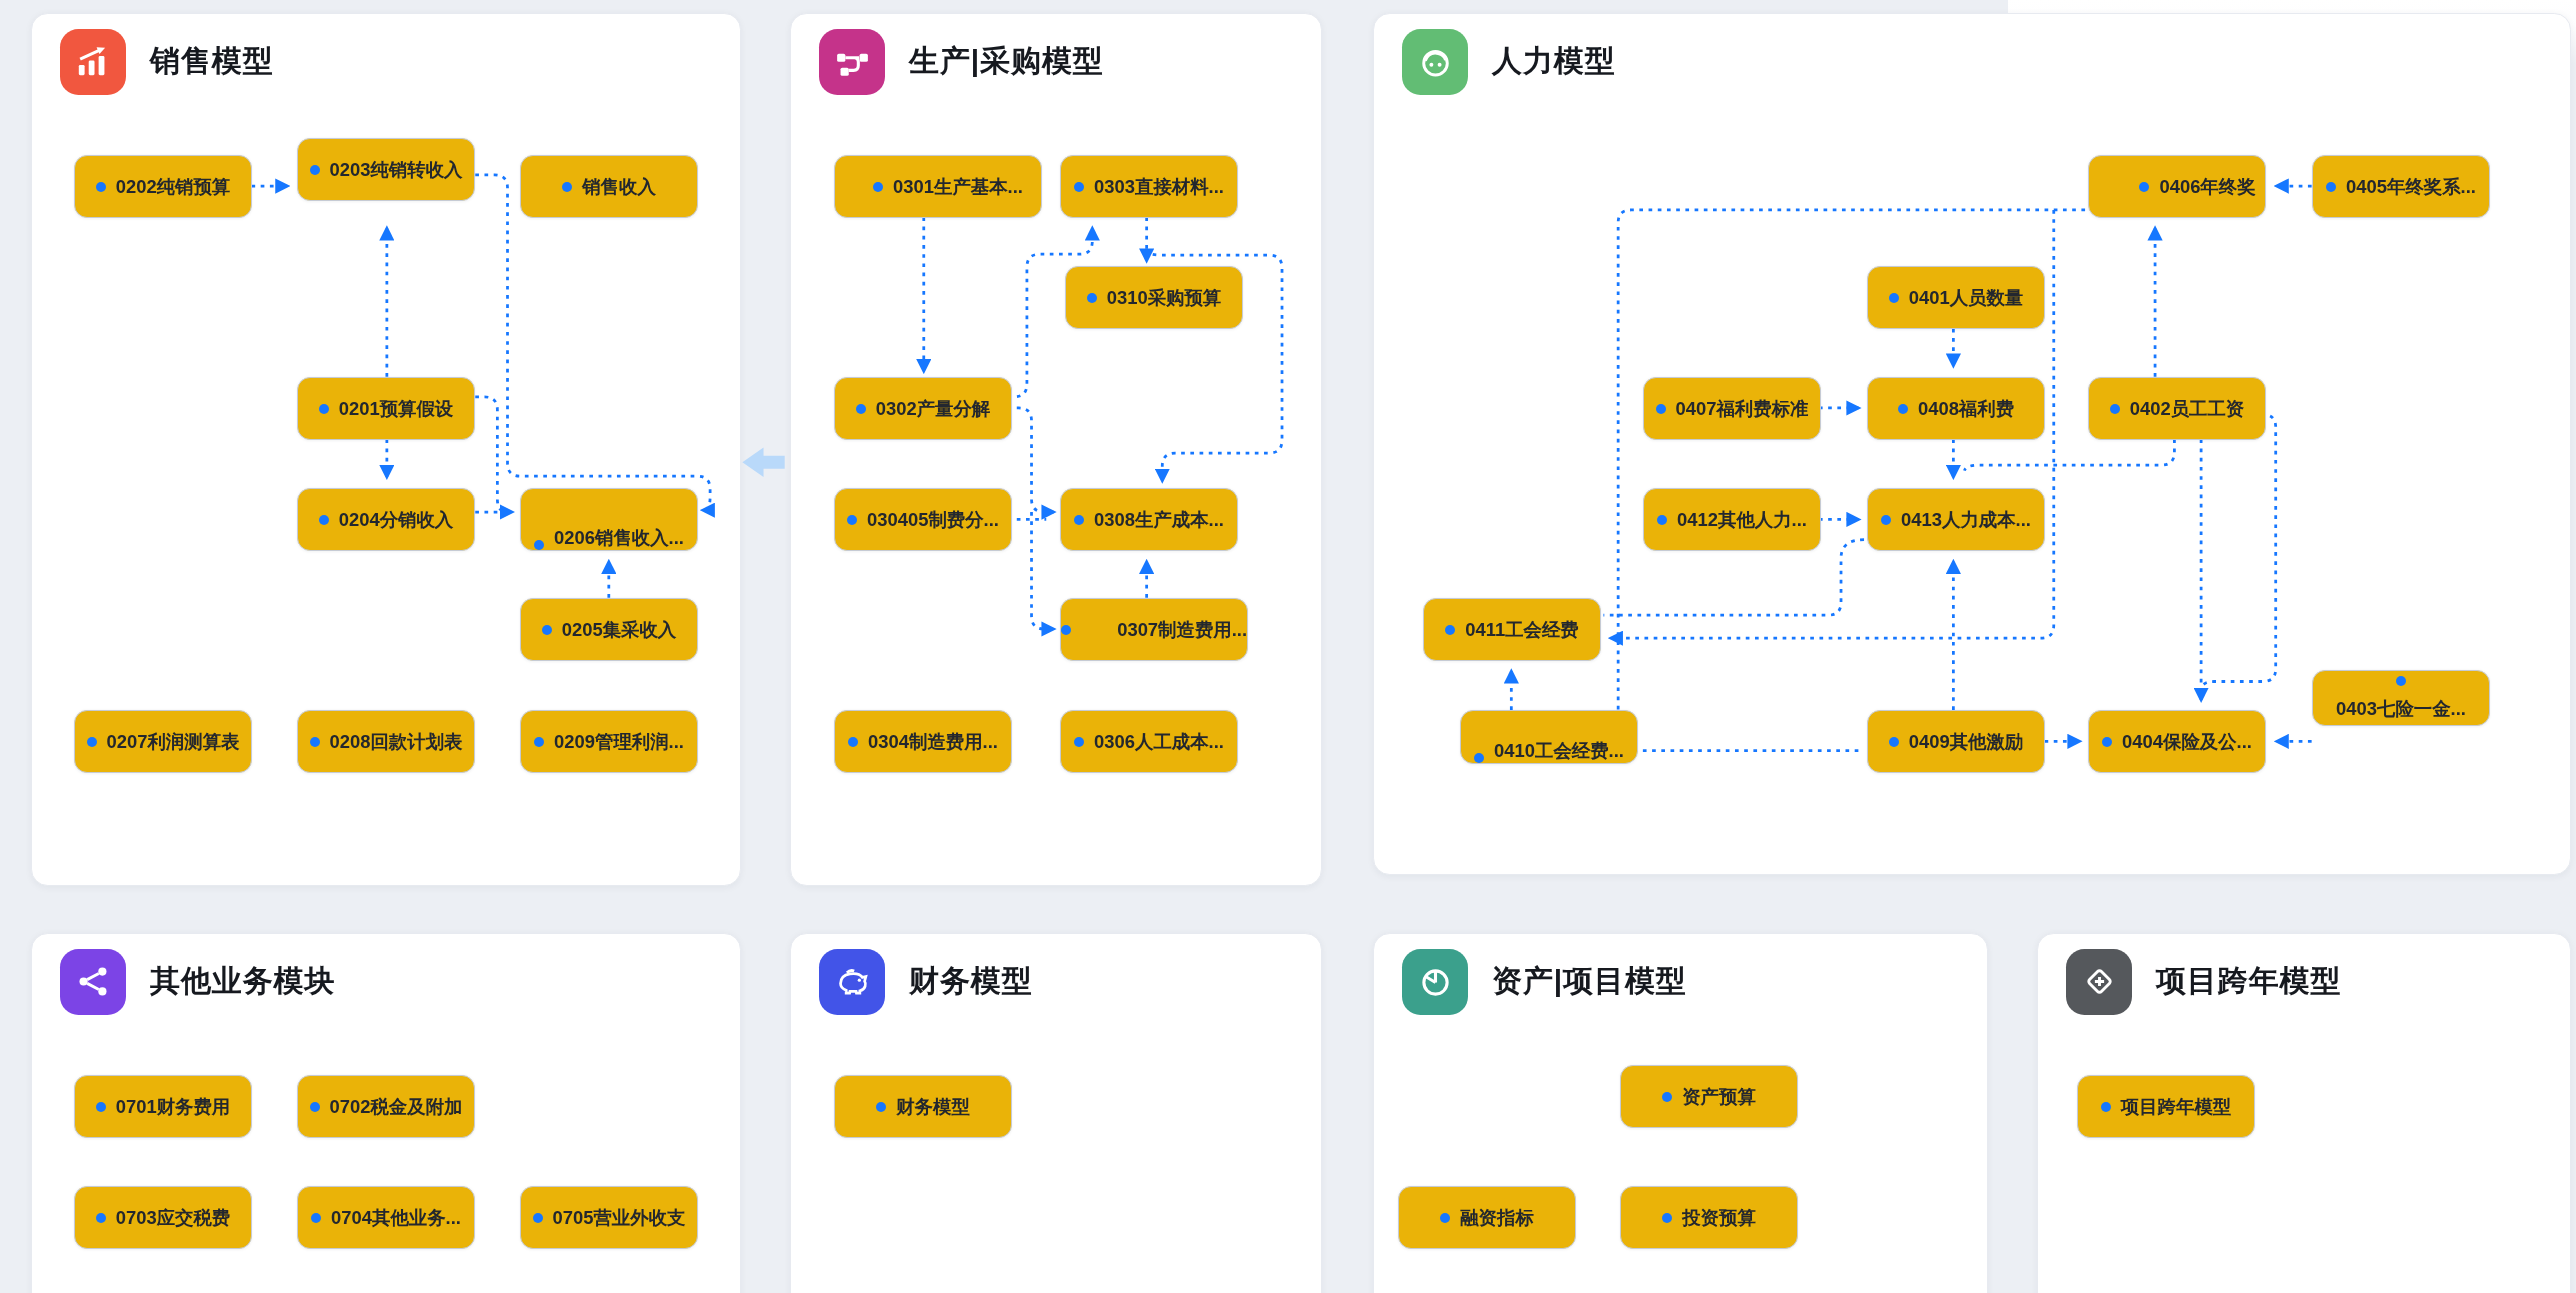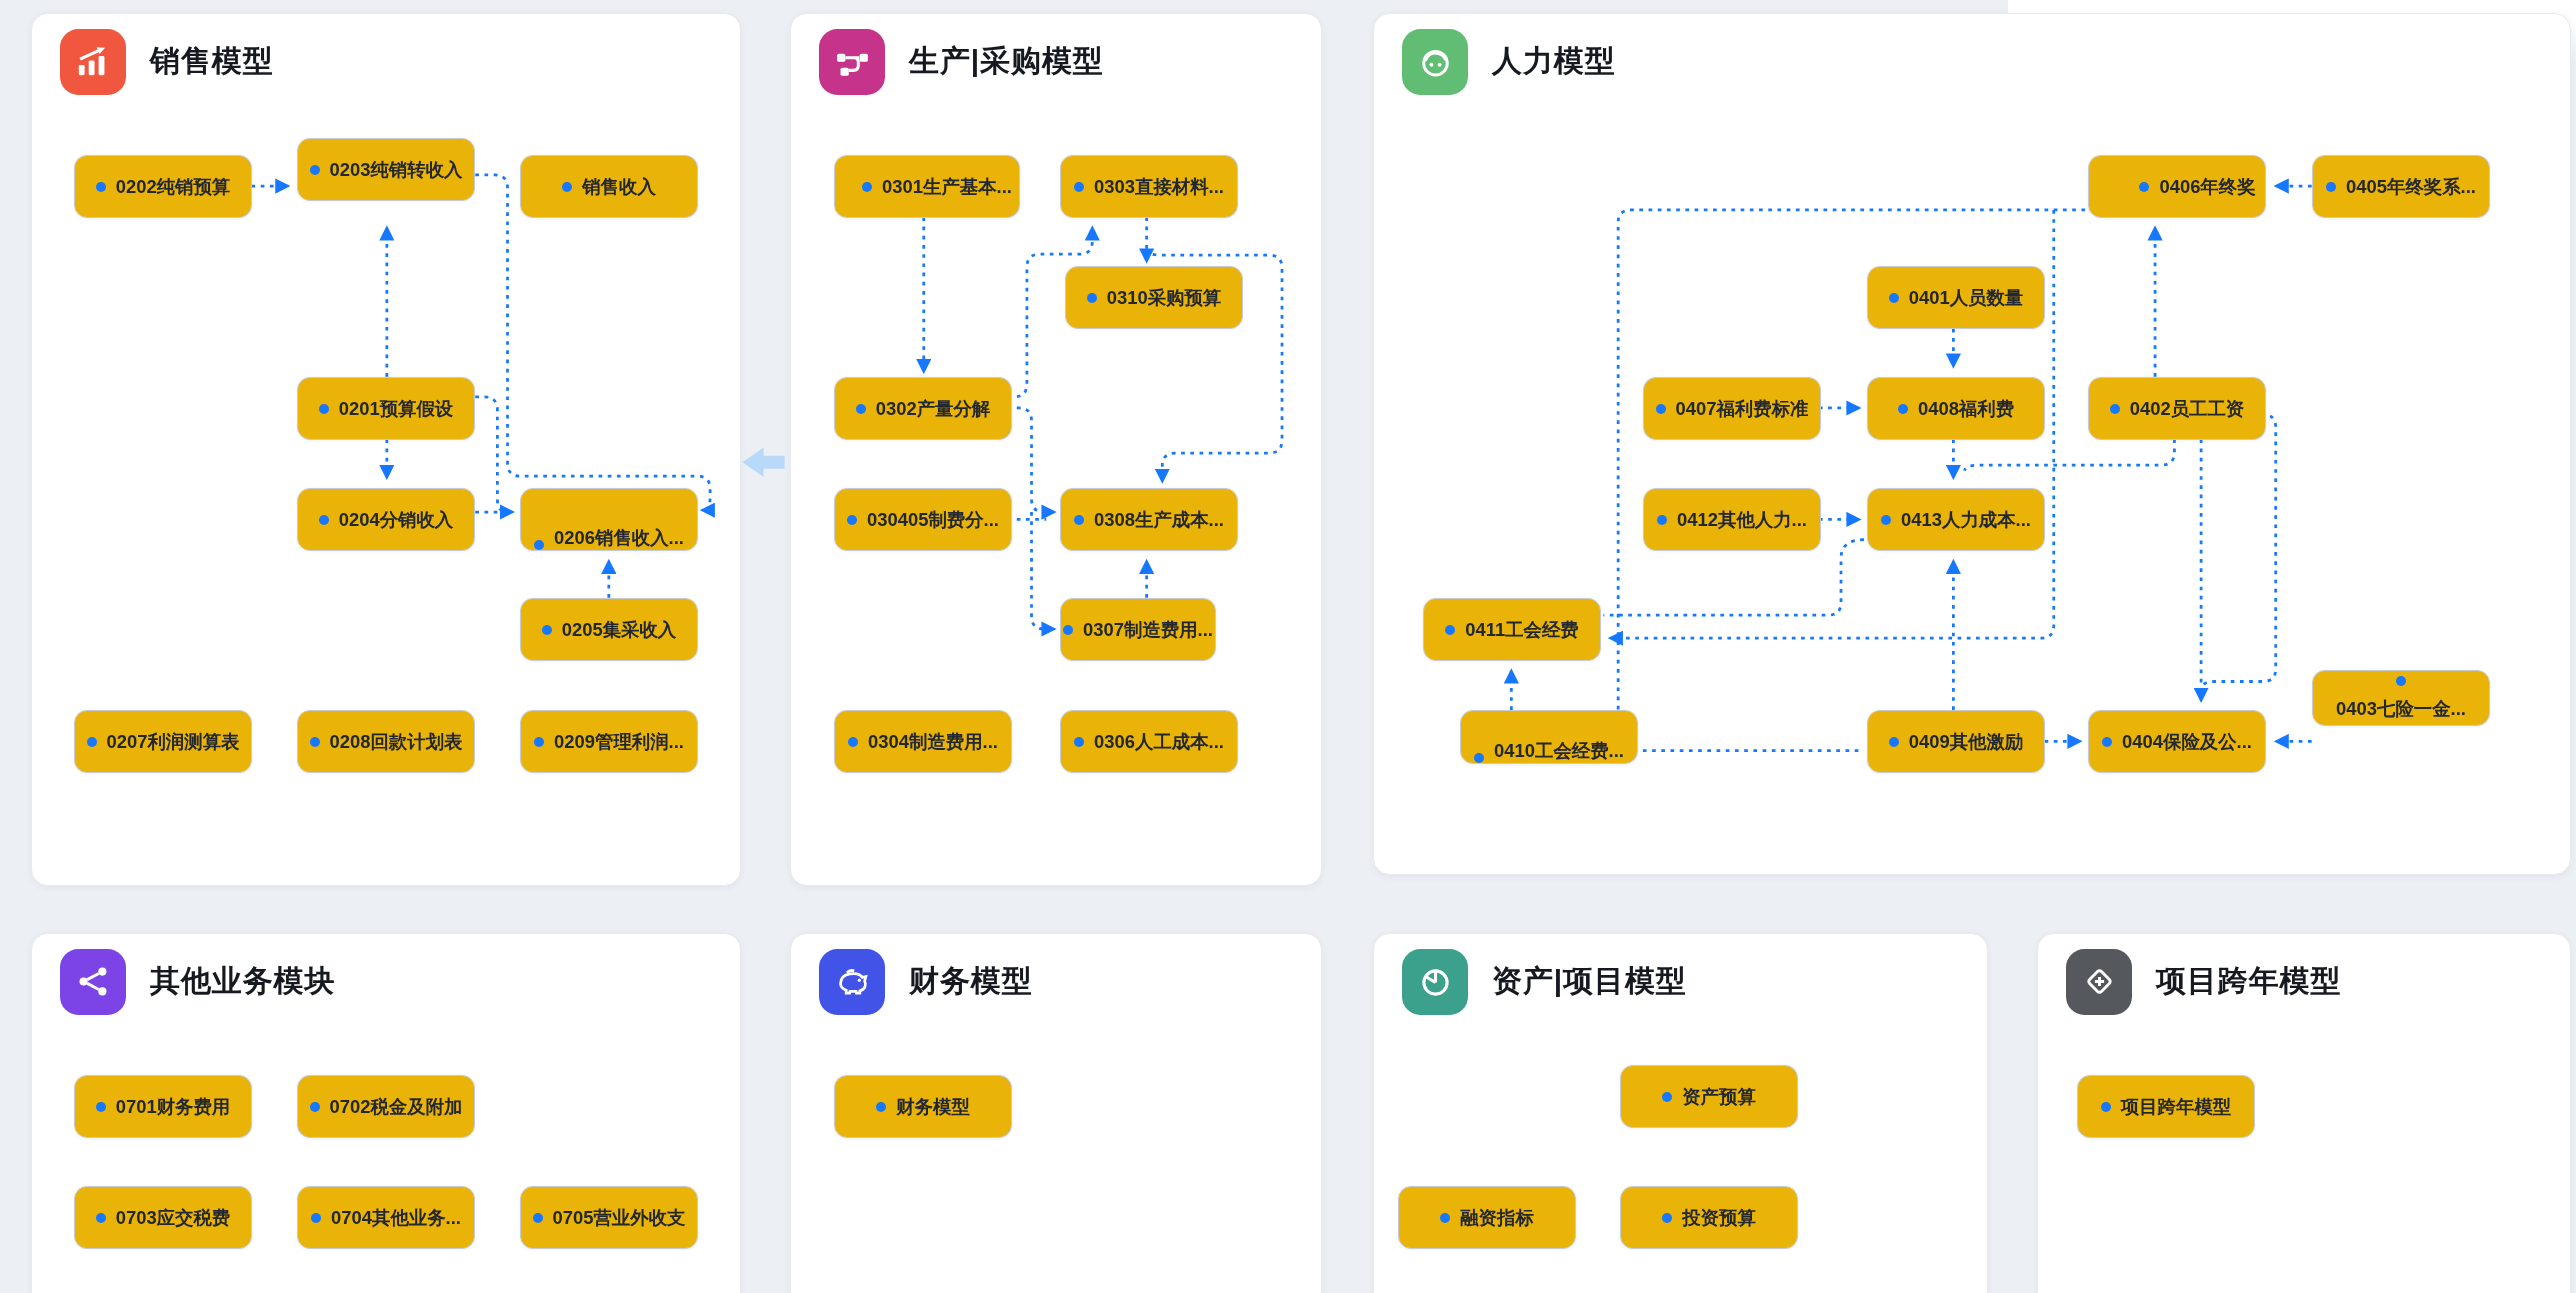--- a/index.html
+++ b/index.html
@@ -206,21 +206,21 @@
       <span class="node-label">0207利润测算表</span>
     </div>
     <div class="node" style="left: 297px; top: 710px; width: 178px; height: 63px;">
       <span class="node-dot" style="background: rgb(22, 119, 255);"></span>
       <span class="node-label">0208回款计划表</span>
     </div>
     <div class="node" style="left: 520px; top: 710px; width: 178px; height: 63px;">
       <span class="node-dot" style="background: rgb(22, 119, 255);"></span>
       <span class="node-label">0209管理利润...</span>
     </div>
-    <div class="node" style="left: 834px; top: 155px; width: 186px; height: 63px; padding-left: 20px;">
+    <div class="node" style="left: 834px; top: 155px; width: 208px; height: 63px; padding-left: 20px;">
       <span class="node-dot" style="background: rgb(22, 119, 255);"></span>
       <span class="node-label">0301生产基本...</span>
     </div>
     <div class="node" style="left: 1060px; top: 155px; width: 178px; height: 63px;">
       <span class="node-dot" style="background: rgb(22, 119, 255);"></span>
       <span class="node-label">0303直接材料...</span>
     </div>
     <div class="node" style="left: 1065px; top: 266px; width: 178px; height: 63px;">
       <span class="node-dot" style="background: rgb(22, 119, 255);"></span>
       <span class="node-label">0310采购预算</span>
@@ -230,21 +230,21 @@
       <span class="node-label">0302产量分解</span>
     </div>
     <div class="node" style="left: 834px; top: 488px; width: 178px; height: 63px;">
       <span class="node-dot" style="background: rgb(22, 119, 255);"></span>
       <span class="node-label">030405制费分...</span>
     </div>
     <div class="node" style="left: 1060px; top: 488px; width: 178px; height: 63px;">
       <span class="node-dot" style="background: rgb(22, 119, 255);"></span>
       <span class="node-label">0308生产成本...</span>
     </div>
-    <div class="node" style="left: 1060px; top: 598px; width: 156px; height: 63px;">
+    <div class="node" style="left: 1060px; top: 598px; width: 188px; height: 63px; justify-content: space-between;">
       <span class="node-dot" style="background: rgb(22, 119, 255);"></span>
       <span class="node-label">0307制造费用...</span>
     </div>
     <div class="node" style="left: 834px; top: 710px; width: 178px; height: 63px;">
       <span class="node-dot" style="background: rgb(22, 119, 255);"></span>
       <span class="node-label">0304制造费用...</span>
     </div>
     <div class="node" style="left: 1060px; top: 710px; width: 178px; height: 63px;">
       <span class="node-dot" style="background: rgb(22, 119, 255);"></span>
       <span class="node-label">0306人工成本...</span>

